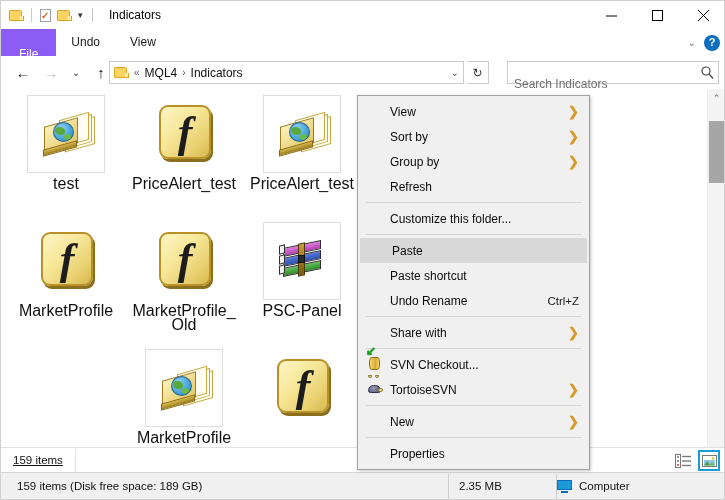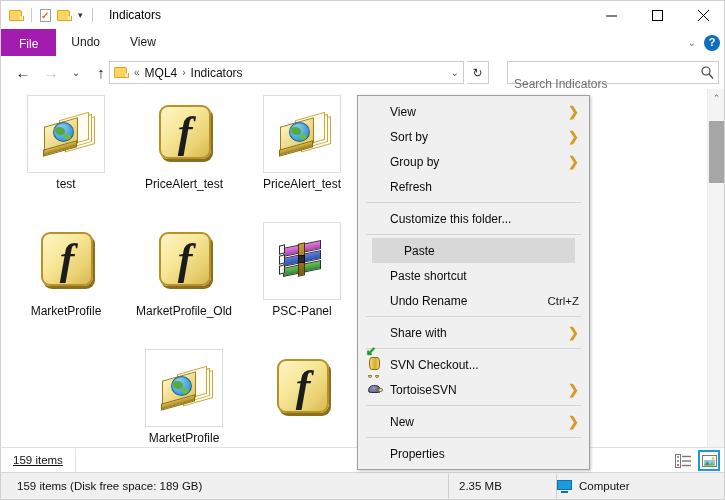--- a/index.html
+++ b/index.html
@@ -139,23 +139,23 @@
     height: 27px;
   }
   .tab {
     height: 27px;
     line-height: 27px;
     padding: 0 15px;
     font-size: 12px;
     color: #1a1a1a;
   }
   .tab.file {
-    background: #a21caf;
+    background: #8b5cf6;
     color: #ffffff;
-    padding: 2px 18px;
+    padding: 12px 18px;
   }
   .ribbon-right {
     position: absolute;
     right: 6px; top: 0;
     height: 27px;
     display: flex;
     align-items: center;
     gap: 8px;
   }
   .chev-down-small {
@@ -296,21 +296,21 @@
     justify-content: center;
     box-sizing: border-box;
   }
   .cell.boxed .iconwrap {
     border: 1px solid #dedede;
   }
   .cell .label {
     margin-top: 4px;
     width: 112px;
     text-align: center;
-    font-size: 12px;
+    font-size: 16px;
     line-height: 14px;
     color: #101010;
     word-wrap: break-word;
     overflow-wrap: anywhere;
   }
 
   
   .ico-ex4 {
     width: 62px; height: 62px;
     position: relative;
@@ -574,21 +574,21 @@
     display: flex;
     align-items: center;
     padding-left: 32px;
     padding-right: 10px;
     font-size: 12px;
     color: #0b0b0b;
     box-sizing: border-box;
   }
   .mi.hover {
     background: #d8d8d8;
-    margin: 0 14px;
+    margin: 0 2px;
   }
   .mi .mi-label { flex: 1; }
   .mi .accel {
     font-size: 11.5px;
     color: #1a1a1a;
     margin-left: 12px;
   }
   .mi .submark {
     color: #d79b2b;
     font-size: 13px;

